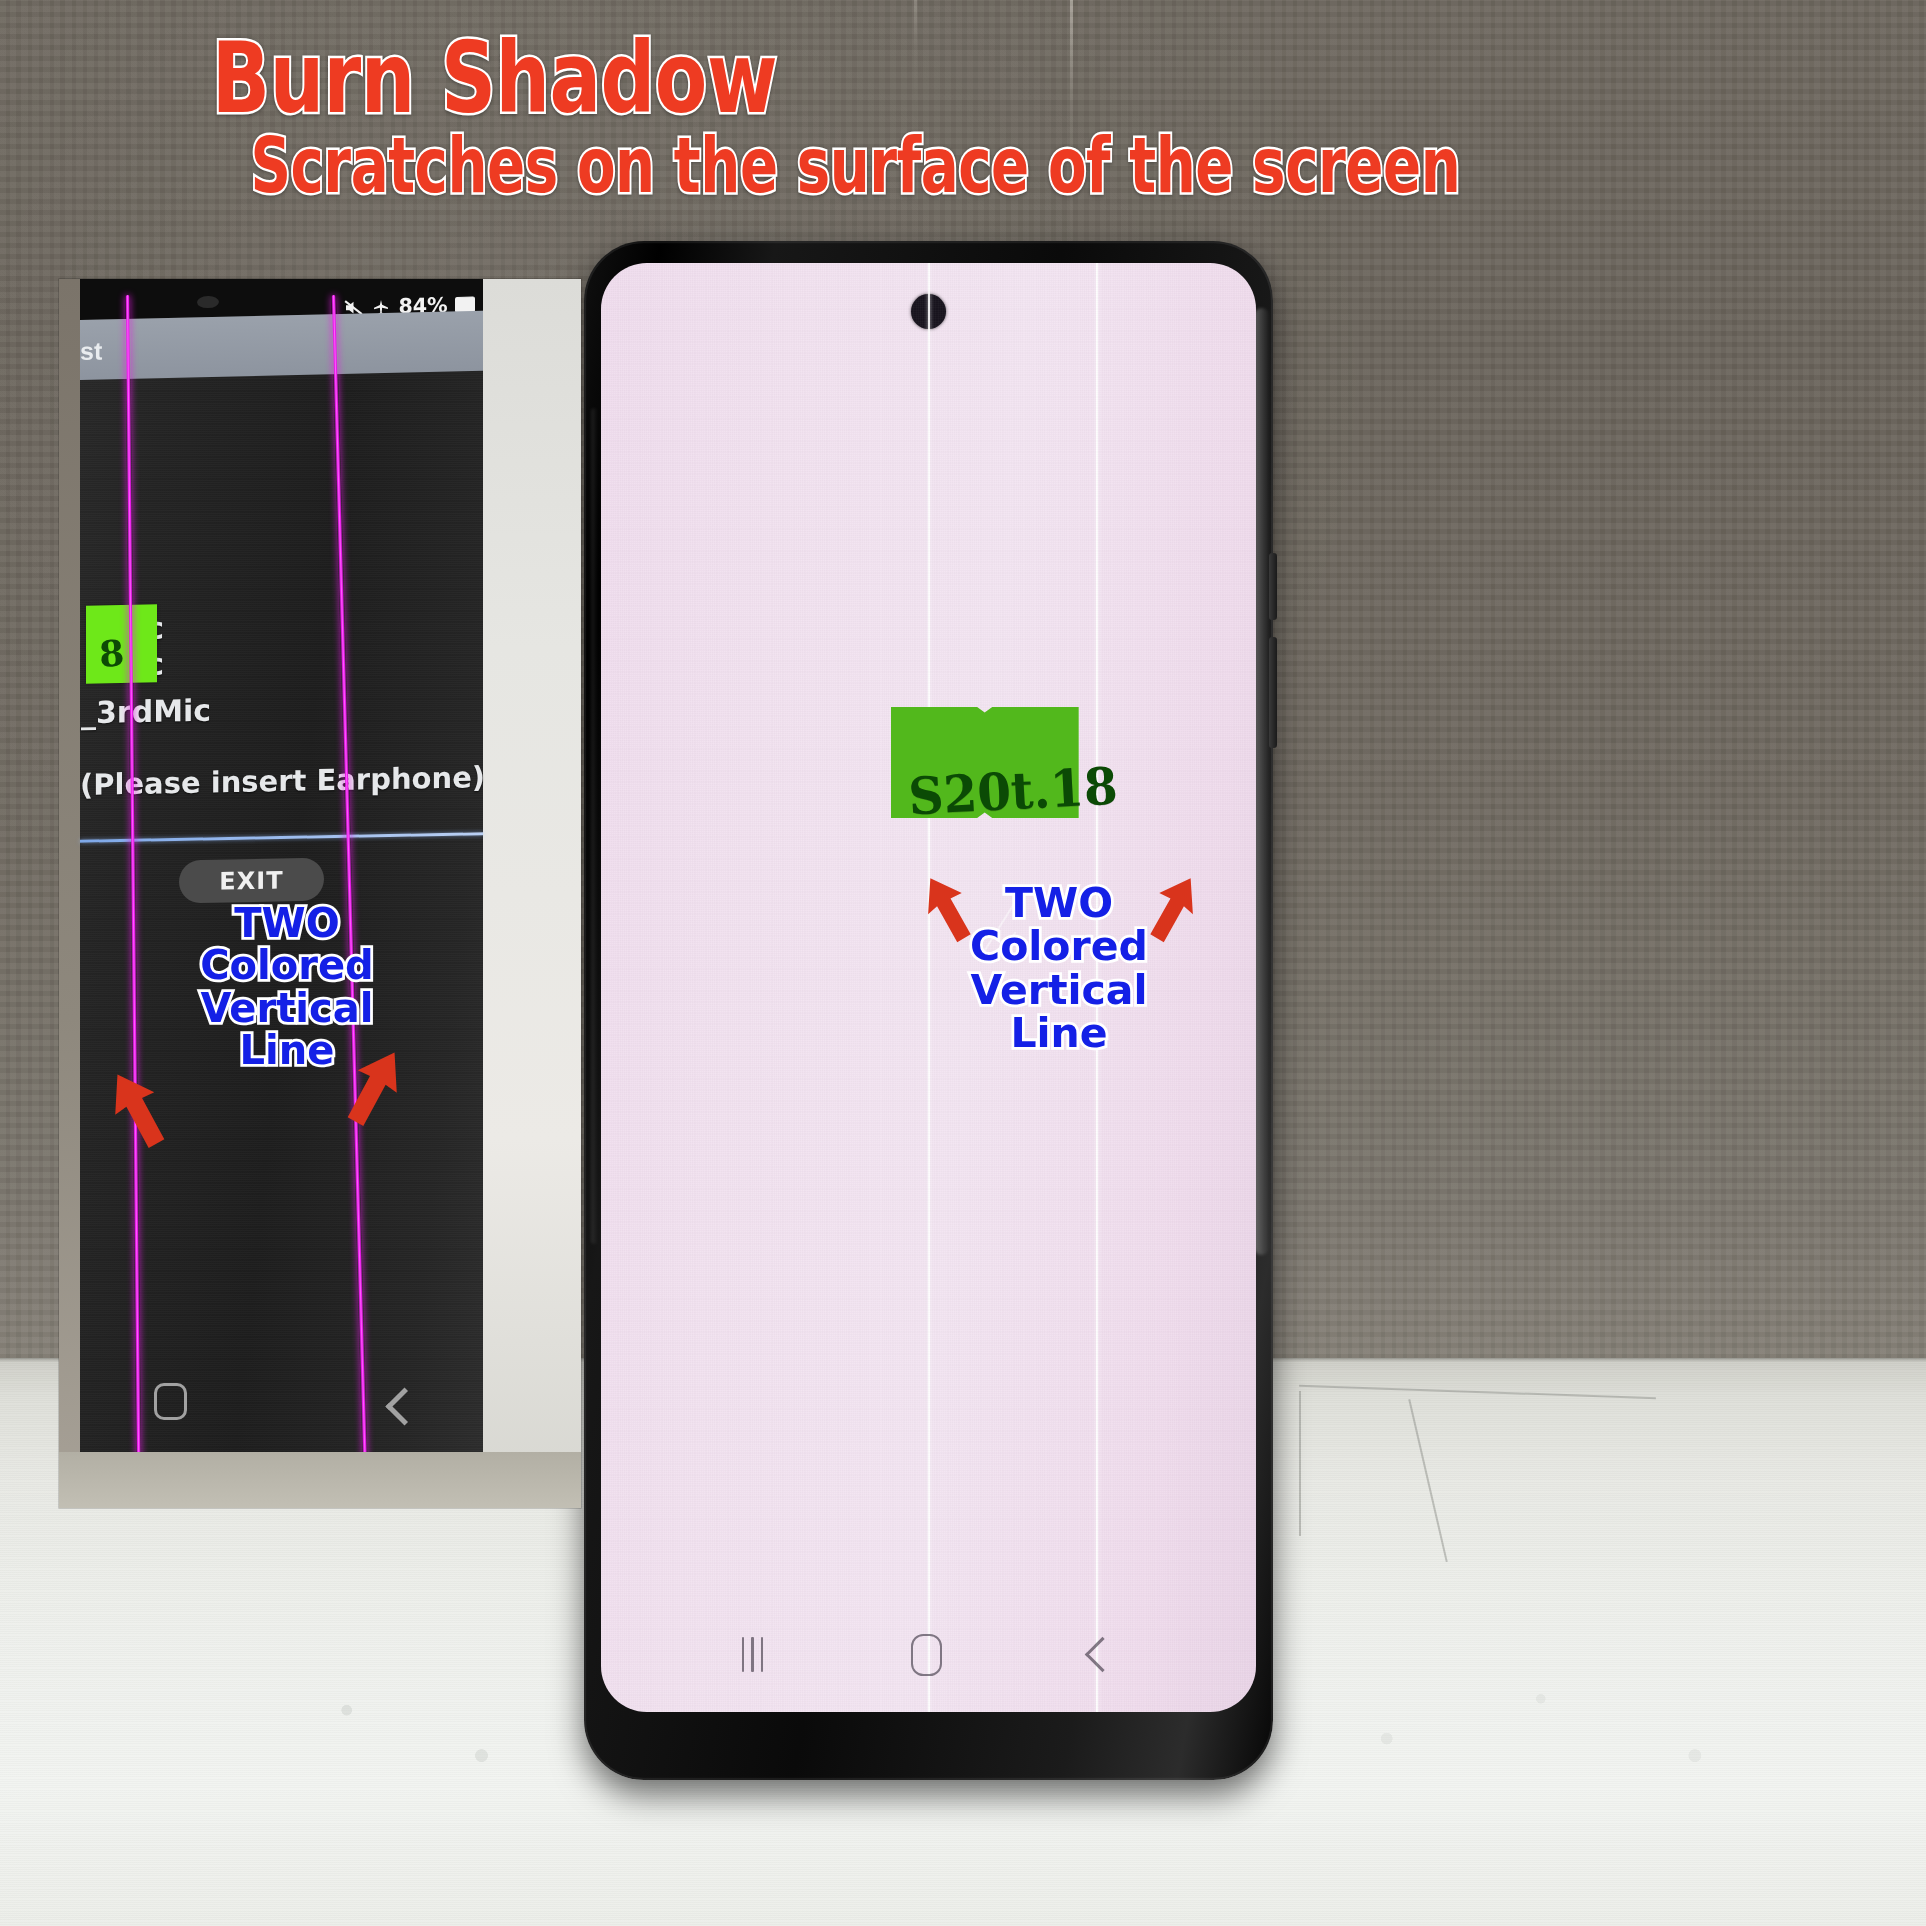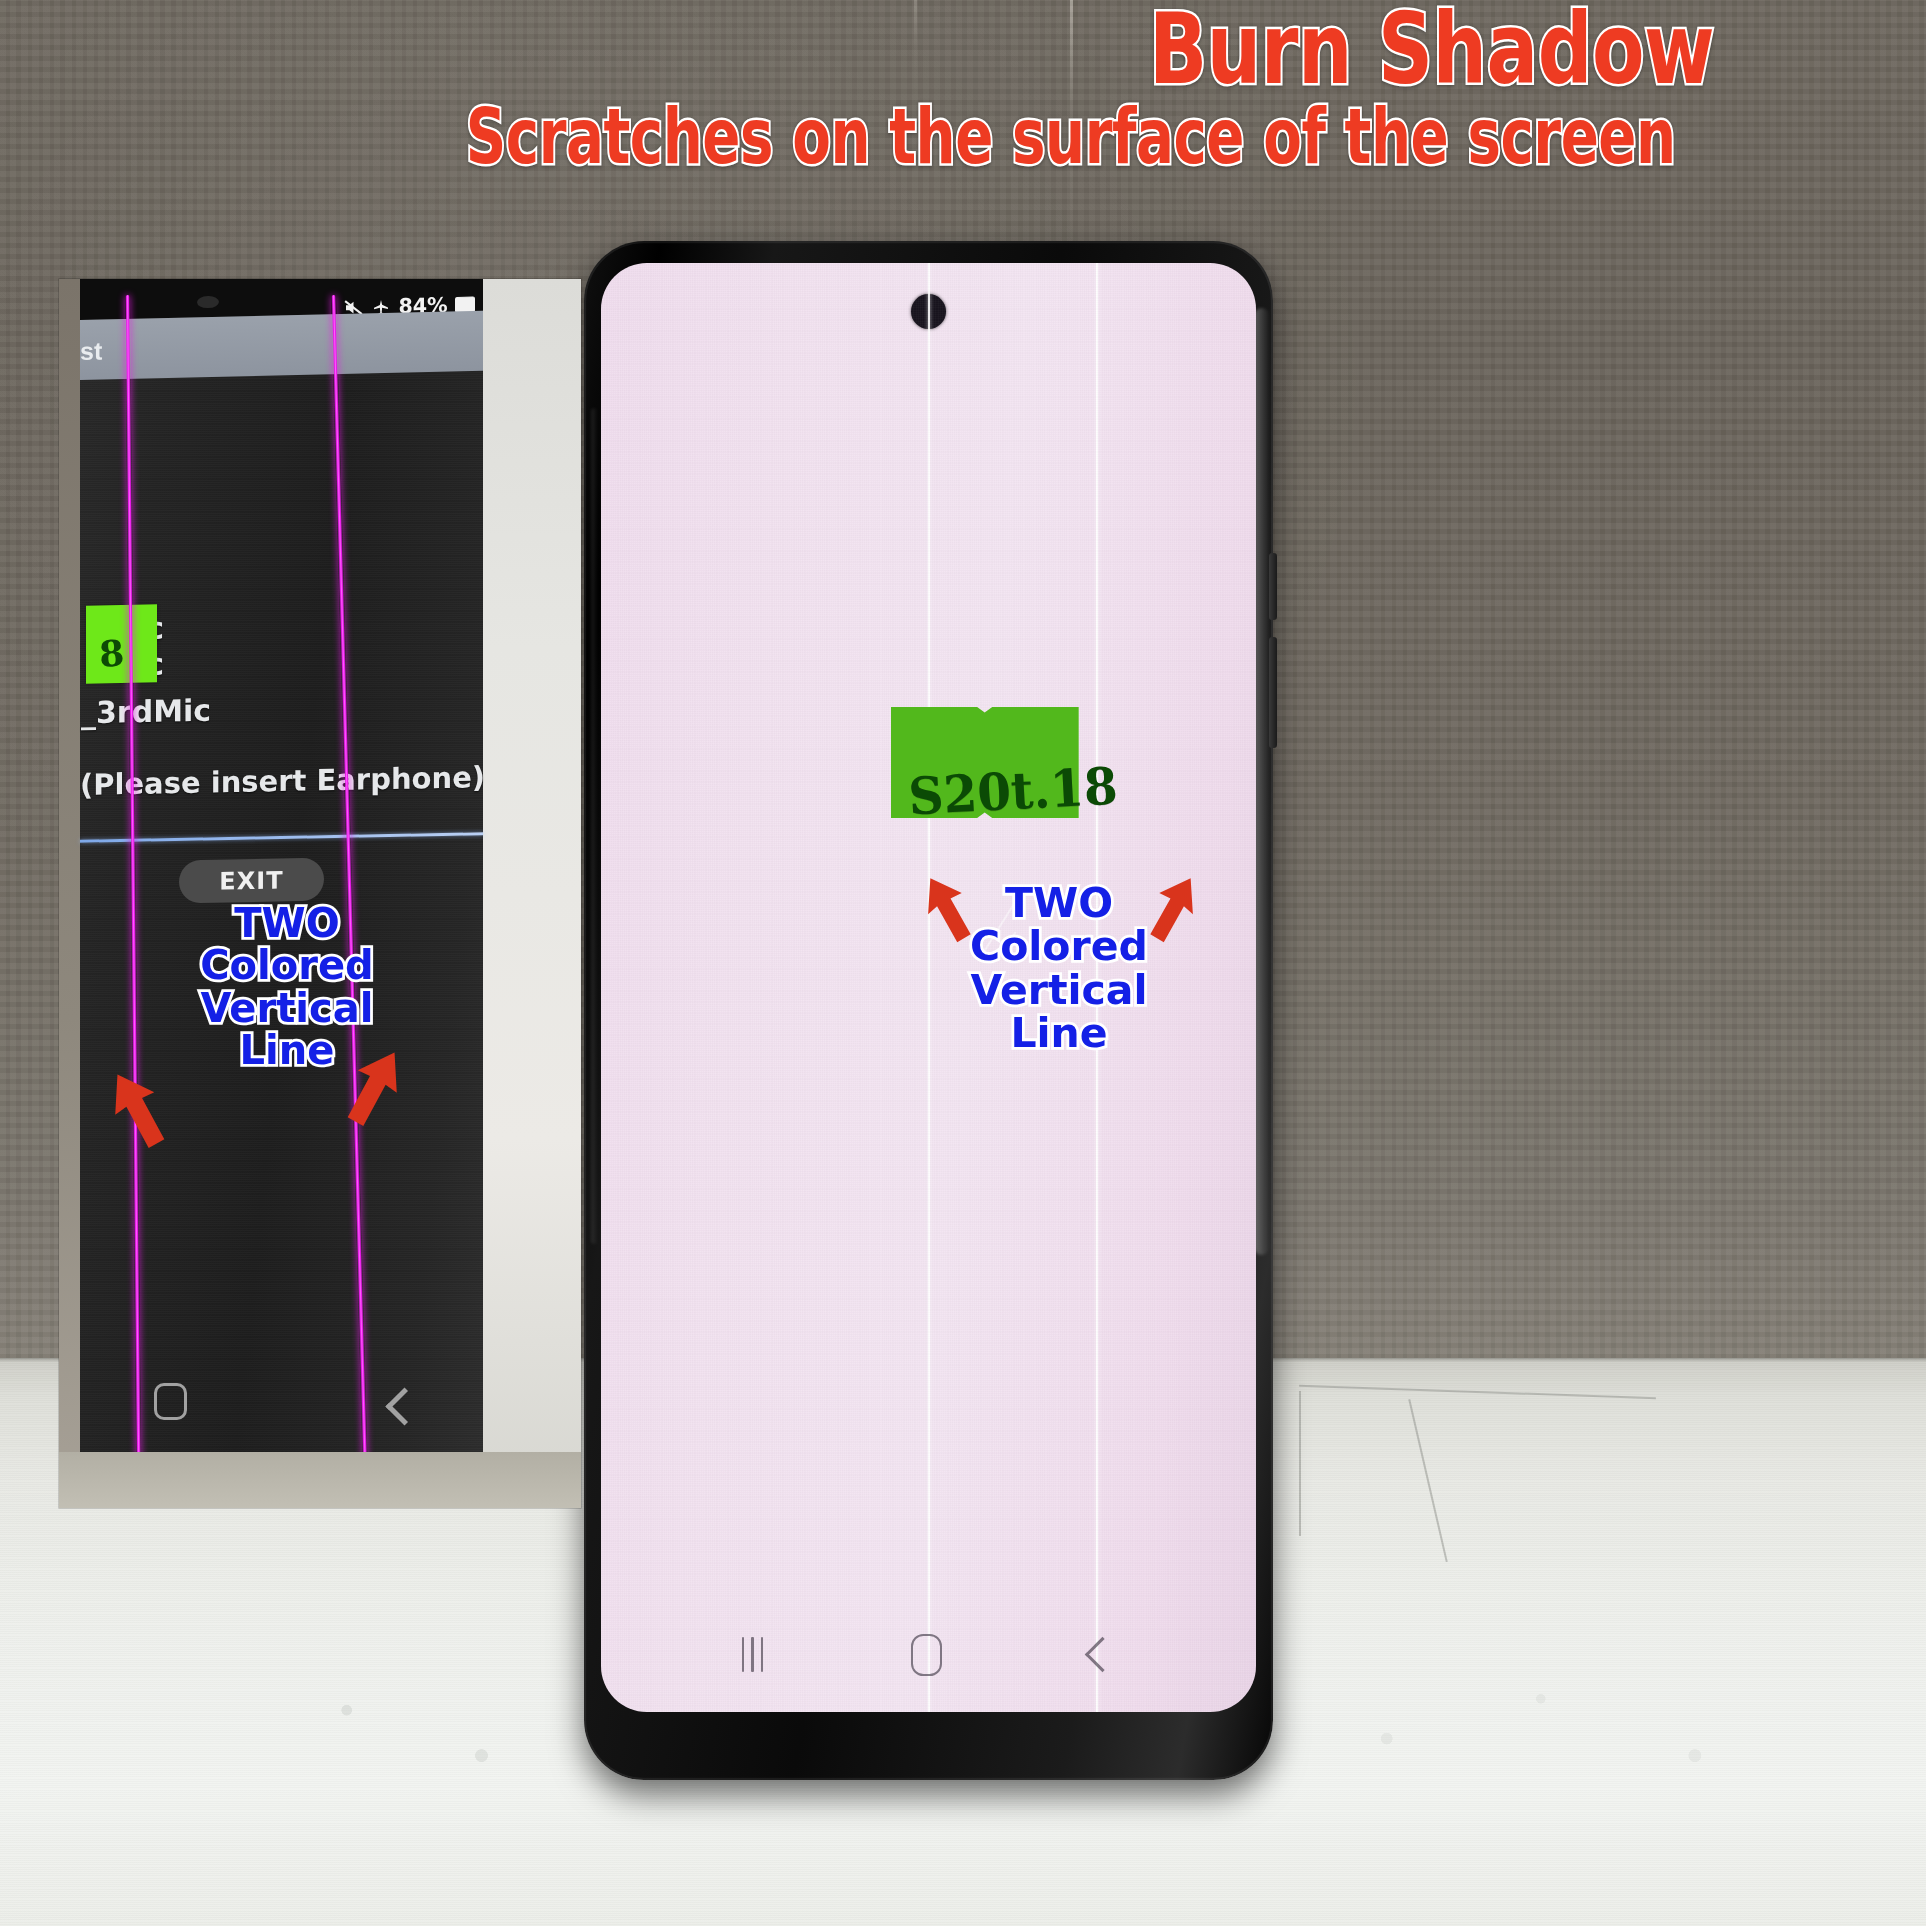--- a/index.html
+++ b/index.html
@@ -41,21 +41,21 @@
       radial-gradient(circle at 45% 63%,rgba(178,183,178,.20) 0 5px,transparent 5.6px),
       radial-gradient(circle at 72% 67%,rgba(180,185,180,.20) 0 5.6px,transparent 6.1px),
       radial-gradient(circle at 80% 60%,rgba(180,185,180,.18) 0 4.5px,transparent 5px),
       radial-gradient(circle at 88% 70%,rgba(178,183,178,.18) 0 6.1px,transparent 6.7px),
       repeating-linear-gradient(0deg,rgba(255,255,255,.03) 0 1.1px,rgba(0,0,0,.02) 1.1px 2.2px);
   }
   .foam-edge{position:absolute;height:3.9px;background:linear-gradient(180deg,rgba(110,110,104,.55),rgba(200,200,194,.1));}
   .foam-crack{position:absolute;background:rgba(150,152,146,.55);}
 
   
-  #title-block{position:absolute;left:0;right:0;top:1px;text-align:right;z-index:40;pointer-events:none;}
+  #title-block{position:absolute;left:0;right:0;top:30px;text-align:left;z-index:40;pointer-events:none;}
   .tline{
     color:#ee3b22;
     font-family:"DejaVu Sans",sans-serif;
     font-weight:bold;
     line-height:.98;
     letter-spacing:-0.6px;
     transform:scaleX(.78);
     -webkit-text-stroke:5px #ffffff;
     paint-order:stroke fill;
     filter:drop-shadow(0 1.7px 2.2px rgba(0,0,0,.35));

